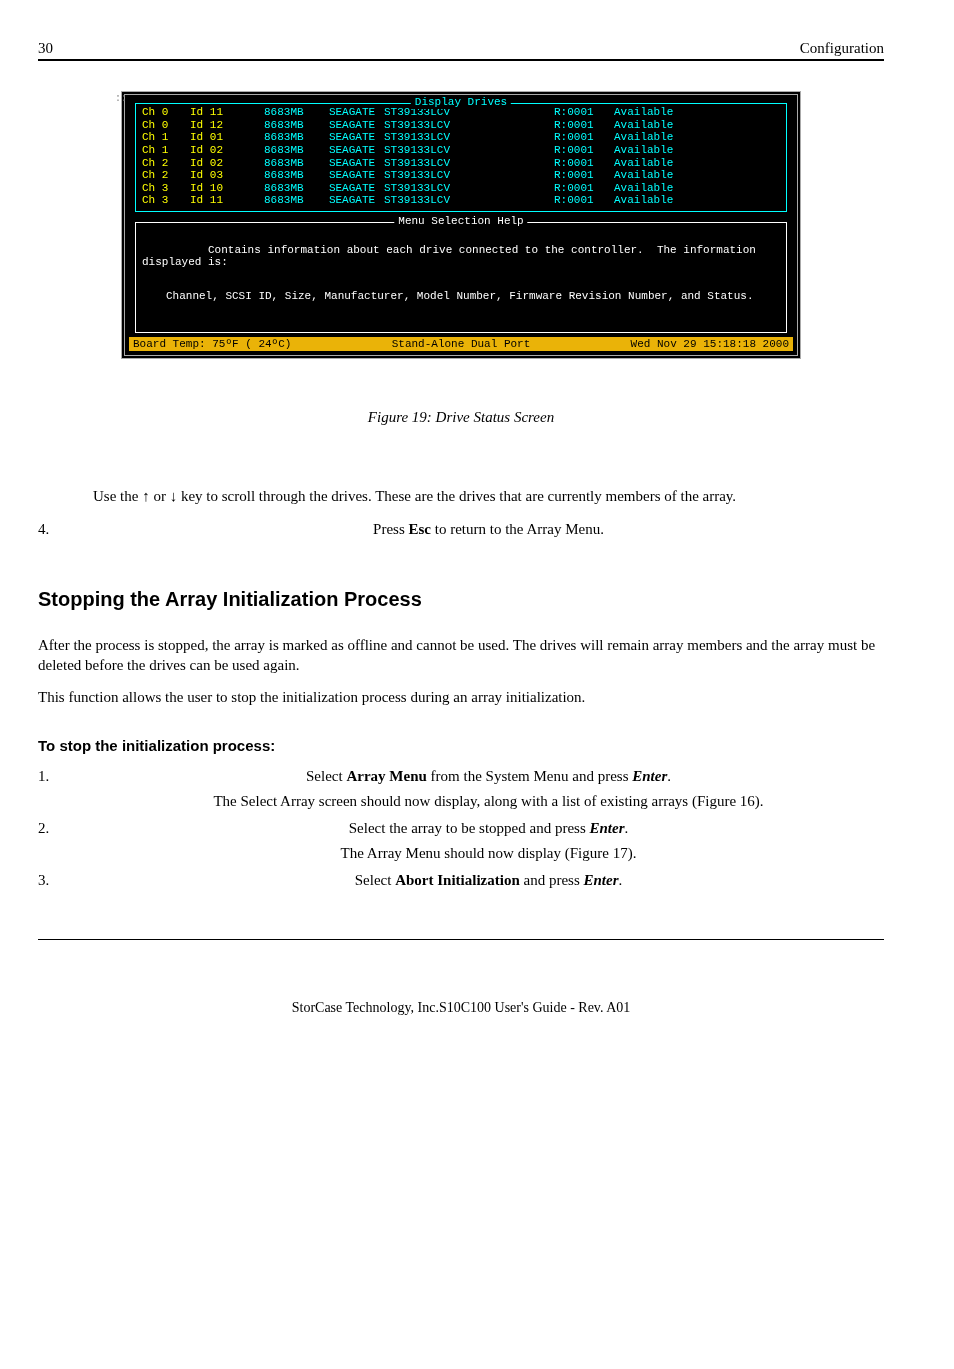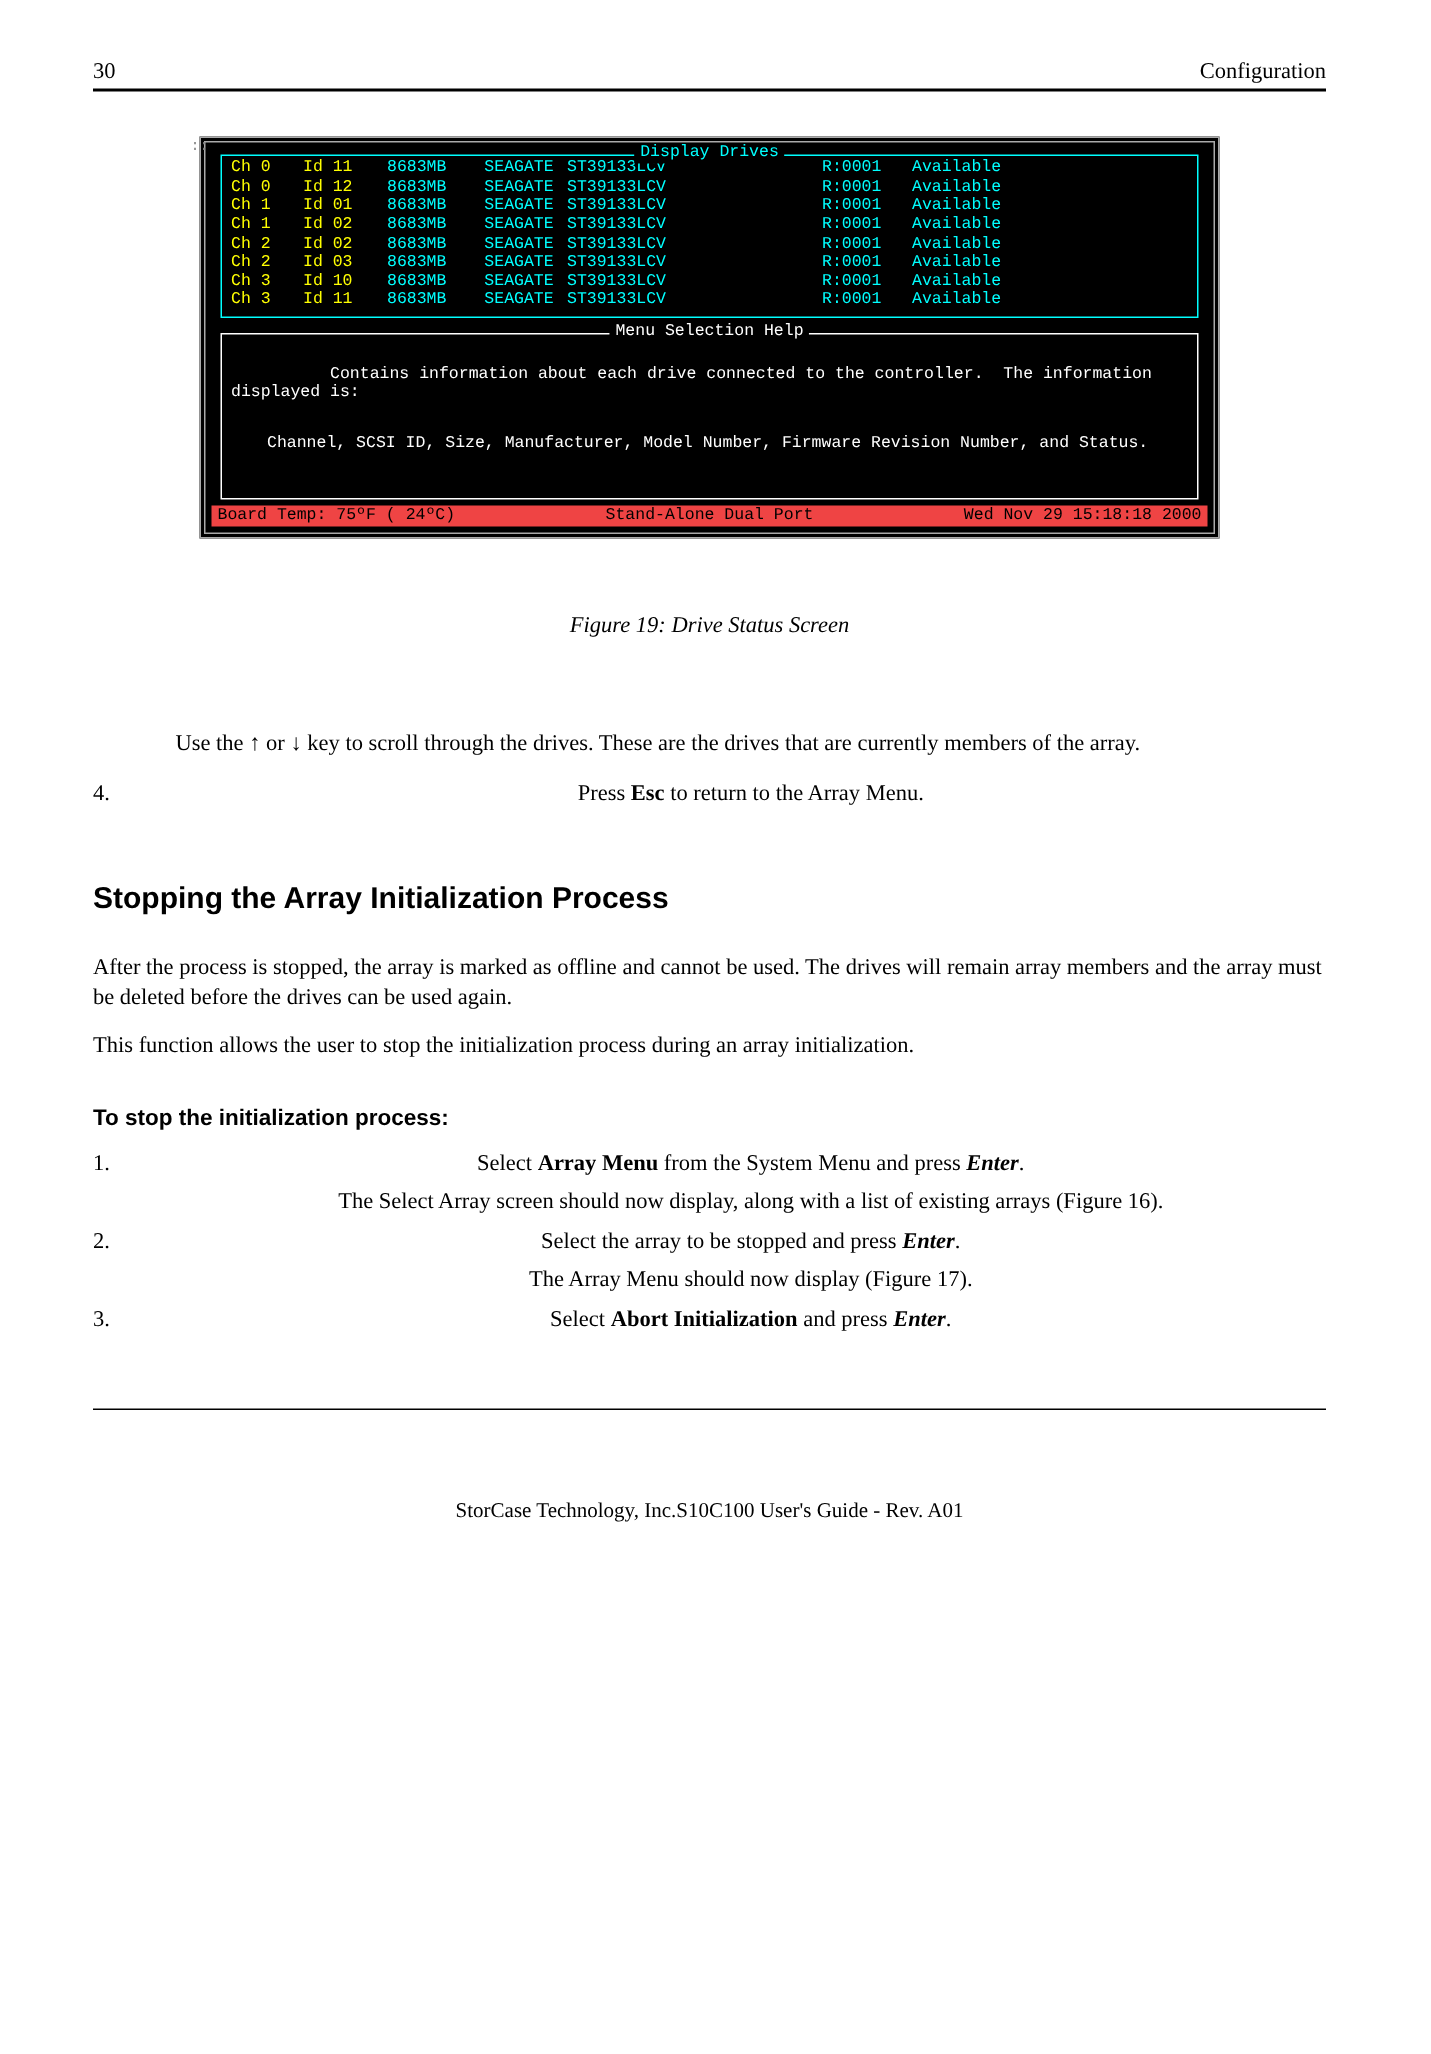--- a/index.html
+++ b/index.html
@@ -5,21 +5,21 @@
   body {
     margin: 0;
     padding: 0;
     font-family: "Times New Roman", Times, serif;
     font-size: 15px;
     color: #000;
     background: #fff;
     width: 954px;
   }
   .page {
-    padding: 40px 70px 40px 62px;
+    padding: 40px 70px 40px 38px;
   }
   .header {
     display: flex;
     justify-content: space-between;
     font-size: 15px;
     margin-bottom: 2px;
   }
   .hr-thick {
     border: none;
     border-top: 2px solid #000;
@@ -68,35 +68,35 @@
     white-space: nowrap;
   }
   .drive-row {
     display: flex;
     white-space: pre;
     color: #0ff;
   }
   .drive-row span { display: inline-block; }
   .col-ch { width: 48px; color: #ff0; }
   .col-id { width: 56px; color: #ff0; }
-  .col-size { width: 56px; color: #0ff; }
+  .col-size { width: 56px; color: #0ff; margin-left: 18px; }
   .col-make { width: 64px; color: #0ff; text-align: center; }
   .col-model { width: 170px; color: #0ff; }
   .col-rev { width: 60px; color: #0ff; }
   .col-status { color: #0ff; }
   .help-text {
     color: #fff;
     margin-top: 6px;
     white-space: pre-wrap;
   }
   .help-indent { margin-left: 24px; display: block; margin-top: 8px;}
   .status-bar {
     display: flex;
     justify-content: space-between;
-    background: #ef4444;
+    background: #eab308;
     color: #000;
     padding: 1px 4px;
     margin-top: 4px;
     font-family: "Courier New", monospace;
   }
   .little-dots {
     position: absolute;
     left: -10px; top: -2px;
     color: #888; font-size: 10px;
   }

